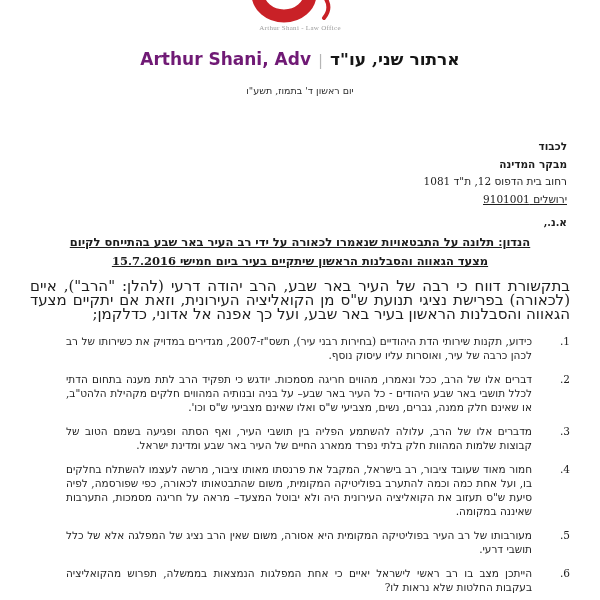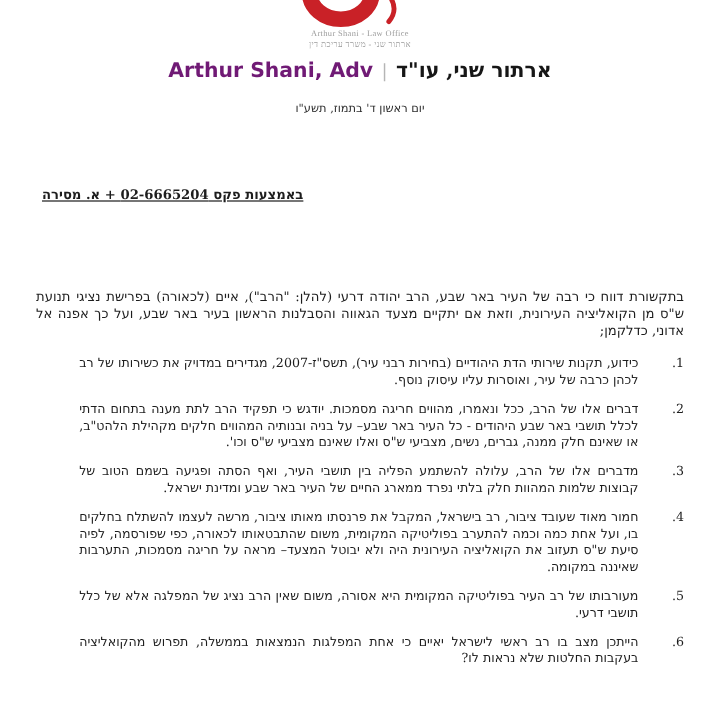--- a/index.html
+++ b/index.html
@@ -57,21 +57,21 @@
   
   .body{
     position:absolute;top:233px;left:30px;right:30px;
   }
   .subject{
     text-align:center;font-weight:700;font-size:11.5px;line-height:19px;
   }
   .subject span{text-decoration:underline;}
   .intro{
     margin-top:8px;
-    font-size:11px;line-height:14px;text-align:justify;
+    font-size:15px;line-height:14px;text-align:justify;
   }
   .list{margin-top:13px;}
   .item{display:flex;margin-bottom:10px;}
   .item .num{
     width:20px;flex:0 0 20px;
     font-size:10.5px;line-height:14px;text-align:right;
   }
   .item .txt{
     flex:1;margin-right:18px;
     font-size:10.5px;line-height:14px;text-align:justify;margin-left:36px;
@@ -81,37 +81,44 @@
 <body>
 
 <div class="page">
 
   <div class="letterhead">
     <svg class="logo-svg" width="120" height="24" viewBox="0 0 120 24" aria-hidden="true">
       <ellipse cx="44" cy="-6" rx="26" ry="22" fill="none" stroke="#c92127" stroke-width="13"></ellipse>
       <path d="M 86 -1 C 90 6 89 12 84 18" fill="none" stroke="#c92127" stroke-width="4" stroke-linecap="round"></path>
     </svg>
     <div class="cap">Arthur Shani - Law Office</div>
-    <div class="cap" dir="rtl">ארתור שני - משרד עריכת דין</div>
   </div>
 
   <div class="title-row">
     <span class="title-en">Arthur Shani, Adv</span><span class="title-sep">|</span><span class="title-he" dir="rtl">ארתור שני, עו"ד</span>
   </div>
 
   <div class="dates">
     <div>יום ראשון ד' בתמוז, תשע"ו</div>
   </div>
 
-  <div class="fax">באמצעות פקס 02-6665204 + א. מסירה</div>
 
+  <div class="addr">
+    <div class="b">לכבוד</div>
+    <div class="b">מבקר המדינה</div>
+    <div>רחוב בית הדפוס 12, ת"ד 1081</div>
+    <div class="u">ירושלים 9101001</div>
+    <div class="greet">א.נ.,</div>
+  </div>
 
   <div class="body">
 
     <div class="subject">
+      <div><span>הנדון: תלונה על התבטאויות שנאמרו לכאורה על ידי רב העיר באר שבע בהתייחס לקיום</span></div>
+      <div><span>מצעד הגאווה והסבלנות הראשון שיתקיים בעיר ביום חמישי 15.7.2016</span></div>
     </div>
 
     <div class="intro">בתקשורת דווח כי רבה של העיר באר שבע, הרב יהודה דרעי (להלן: "הרב"), איים (לכאורה) בפרישת נציגי תנועת ש"ס מן הקואליציה העירונית, וזאת אם יתקיים מצעד הגאווה והסבלנות הראשון בעיר באר שבע, ועל כך אפנה אל אדוני, כדלקמן;</div>
 
     <div class="list">
       <div class="item">
         <div class="num">1.</div>
         <div class="txt">כידוע, תקנות שירותי הדת היהודיים (בחירות רבני עיר), תשס"ז-2007, מגדירים במדויק את כשירותו של רב לכהן כרבה של עיר, ואוסרות עליו עיסוק נוסף.</div>
       </div>
       <div class="item">

